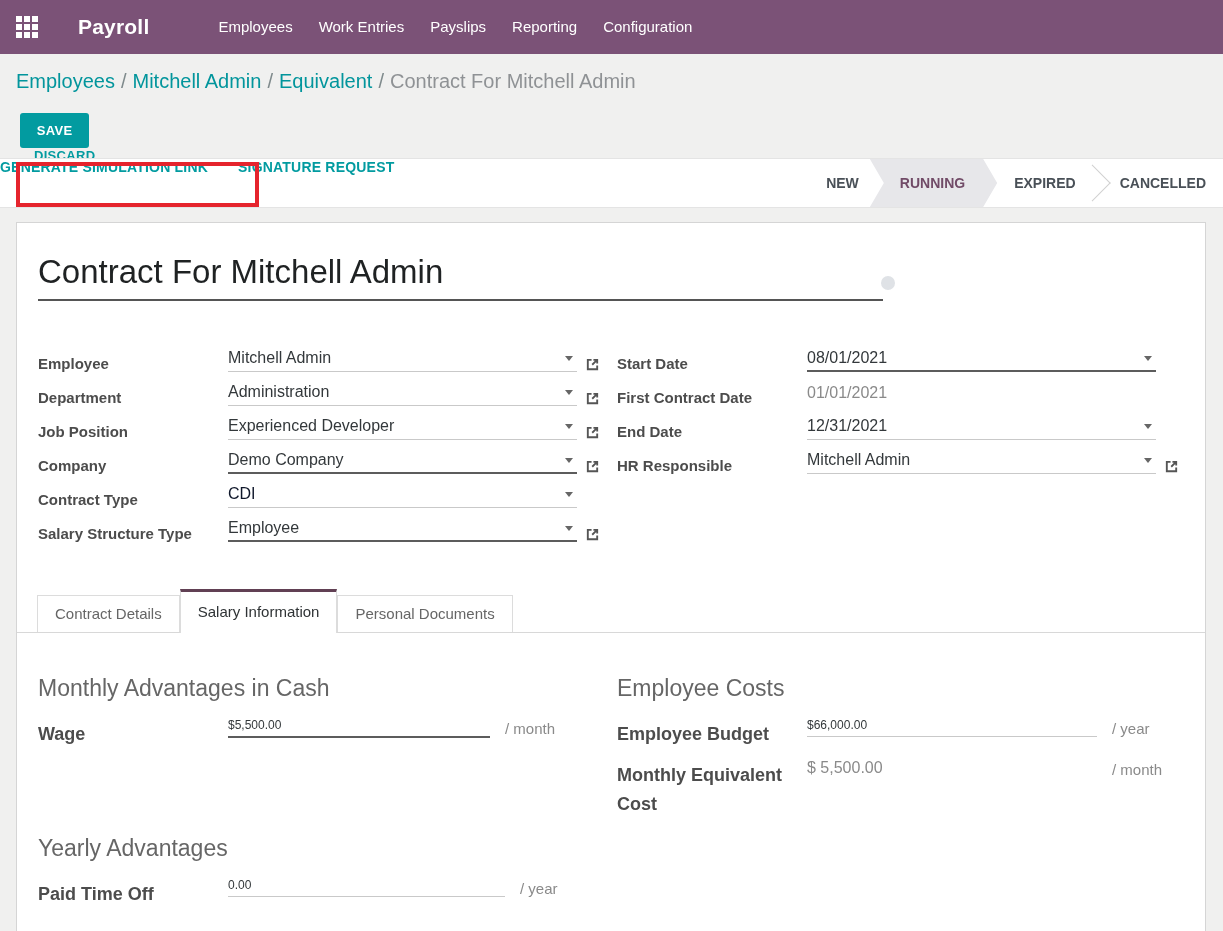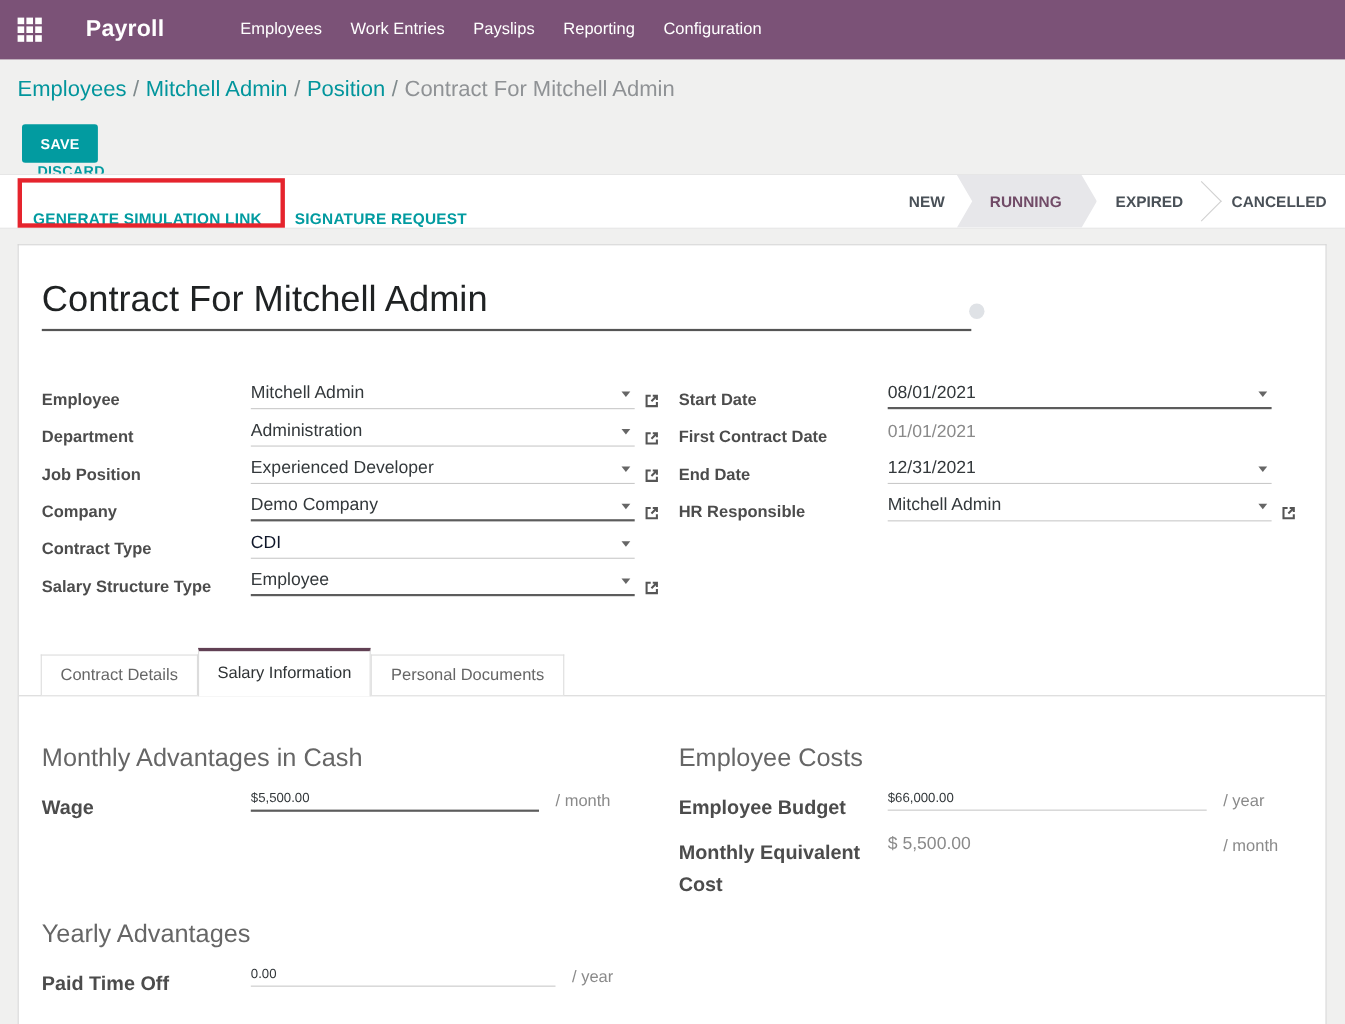--- a/index.html
+++ b/index.html
@@ -36,21 +36,21 @@
     font-family:"Liberation Sans", sans-serif;
   }
   .btn-discard { color:#029ba0; font-weight:bold; font-size:13px; margin-left:20px; cursor:pointer; letter-spacing:0.3px; background:none; border:none; font-family:"Liberation Sans", sans-serif; }
 
   
   .statusbar {
     position:absolute; top:158px; left:0; width:1223px; height:50px;
     background:#fff; border-top:1px solid #e4e4e4; border-bottom:1px solid #e4e4e4;
     display:flex; justify-content:space-between; align-items:stretch;
   }
-  .sb-left { display:flex; align-items:flex-end; padding-left:30px; }
+  .sb-left { display:flex; align-items:flex-start; }
   .sb-btn { color:#029ba0; font-weight:bold; font-size:14px; letter-spacing:0.2px; margin-right:30px; cursor:pointer; background:none; border:none; font-family:"Liberation Sans", sans-serif; white-space:nowrap; }
   .sb-right { display:flex; align-items:stretch; }
   .state { display:flex; align-items:center; padding:0 17px; font-size:14px; font-weight:bold; color:#495057; cursor:pointer; white-space:nowrap; }
   .state-sep { align-self:center; width:26px; height:26px; border-top:1px solid #d0d0d0; border-right:1px solid #d0d0d0; transform:rotate(45deg) translate(-4px,4px); flex:none; margin:0 -8px; }
   .state.active {
     background:#e7e7ea; color:#714b67; padding:0 32px 0 30px;
     clip-path:polygon(0 0, calc(100% - 14px) 0, 100% 50%, calc(100% - 14px) 100%, 0 100%, 14px 50%);
     margin-left:-16px;
   }
   .annotation-box {
@@ -134,21 +134,21 @@
   <div class="nav-menu">
     <div class="nav-item">Employees</div>
     <div class="nav-item">Work Entries</div>
     <div class="nav-item">Payslips</div>
     <div class="nav-item">Reporting</div>
     <div class="nav-item">Configuration</div>
   </div>
 </div>
 
 <div class="breadcrumb">
-  <a>Employees</a><span class="bc-sep">/</span><a>Mitchell Admin</a><span class="bc-sep">/</span><a>Position</a><span class="bc-sep">/</span><span class="bc-current">Contract For Mitchell Admin</span>
+  <a>Employees</a><span class="bc-sep">/</span><a>Mitchell Admin</a><span class="bc-sep">/</span><a>Equivalent</a><span class="bc-sep">/</span><span class="bc-current">Contract For Mitchell Admin</span>
 </div>
 
 <div class="action-row">
   <button class="btn-save">SAVE</button>
   <button class="btn-discard">DISCARD</button>
 </div>
 
 <div class="statusbar">
   <div class="sb-left">
     <button class="sb-btn">GENERATE SIMULATION LINK</button>

